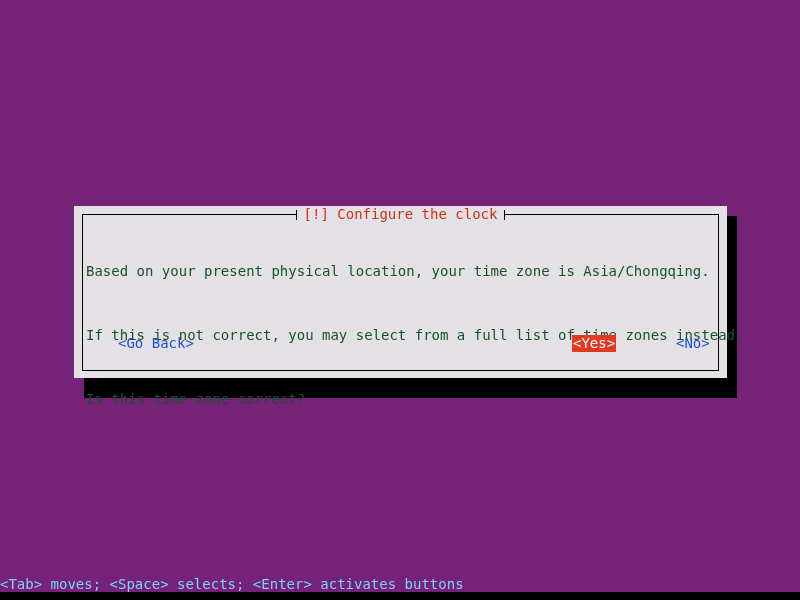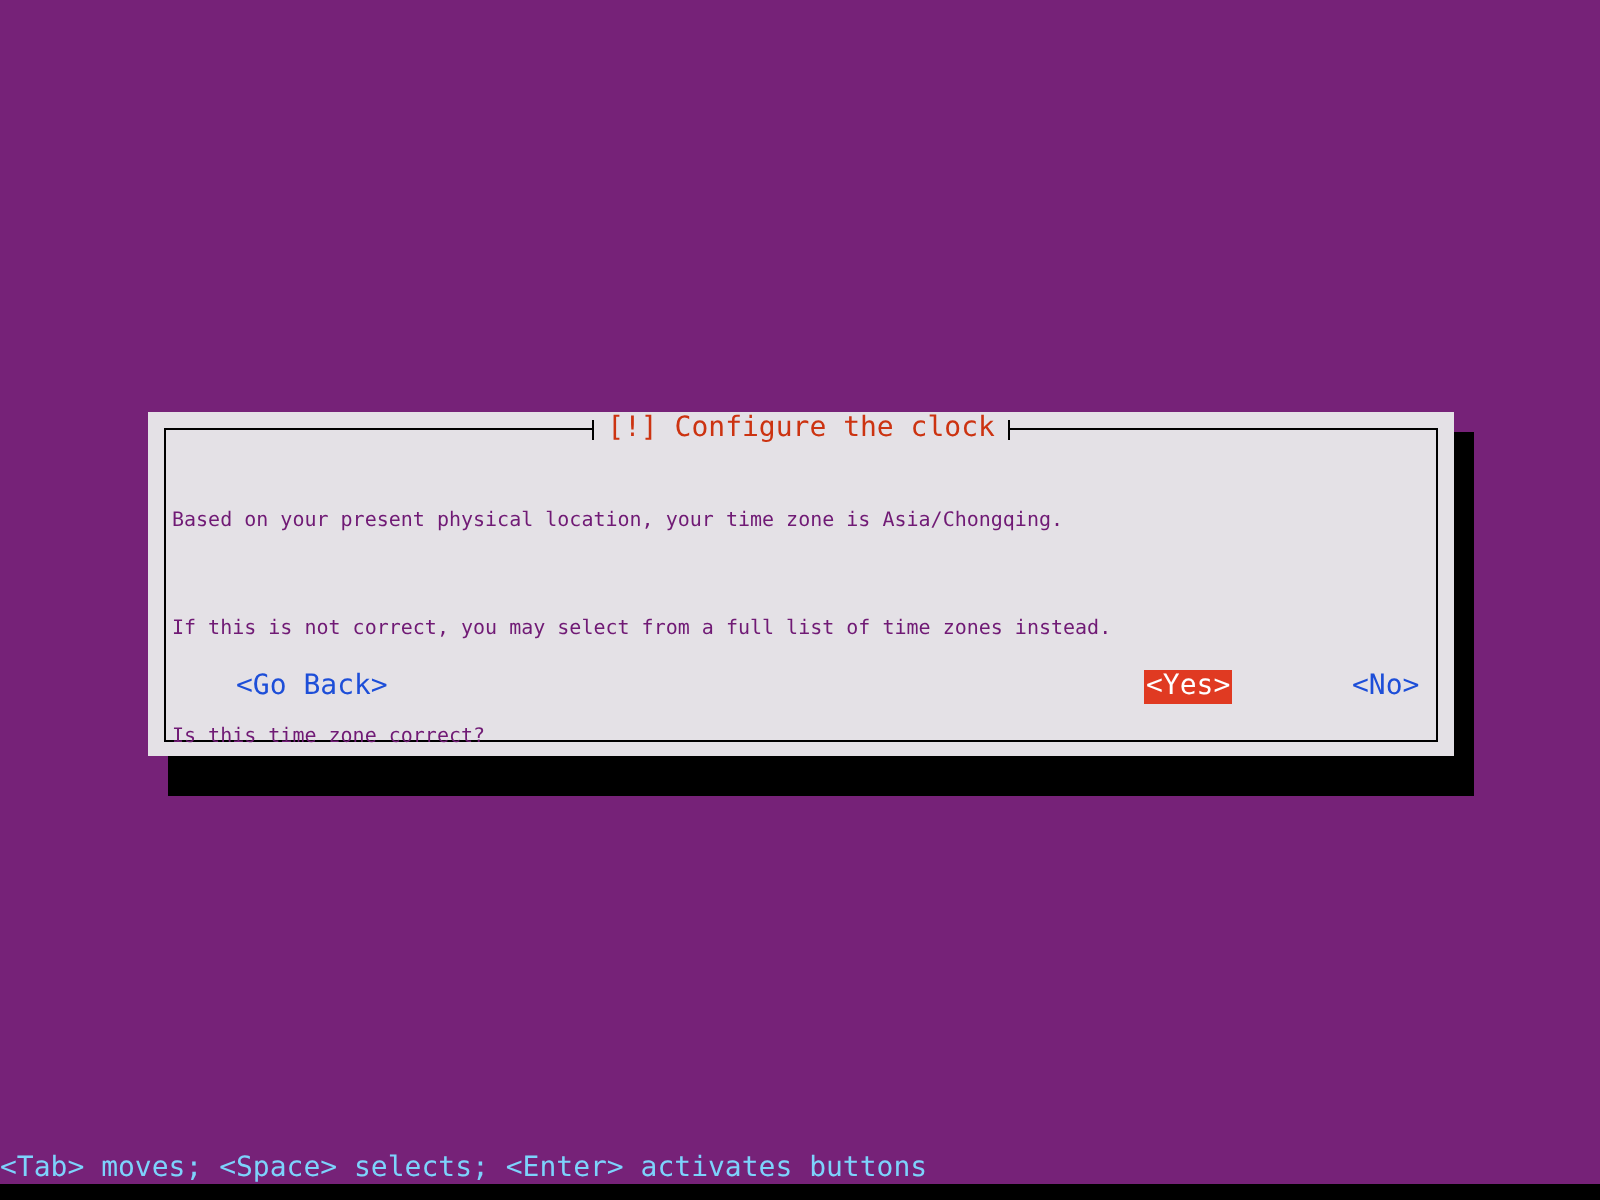--- a/index.html
+++ b/index.html
@@ -142,22 +142,22 @@
     height: 1px;
     background: #000000;
   }
 
   
   .body-text {
     position: absolute;
     left: 12px;
     top: 25px;
     width: 630px;
-    color: #701a75;
-    font-size: 10px;
+    color: #14532d;
+    font-size: 14px;
     white-space: pre;
   }
   .body-line {
     height: 16px;
     line-height: 16px;
     margin-bottom: 16px;
     white-space: pre;
   }
   .body-line:last-child { margin-bottom: 12px; }
 

